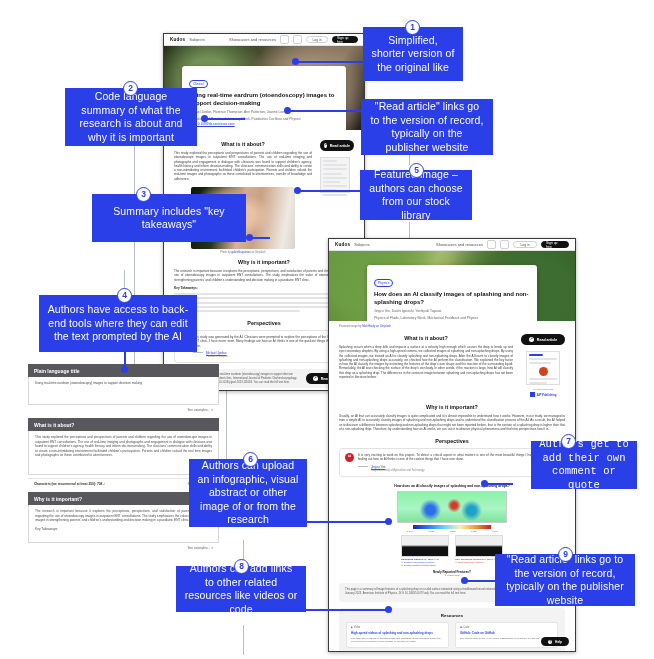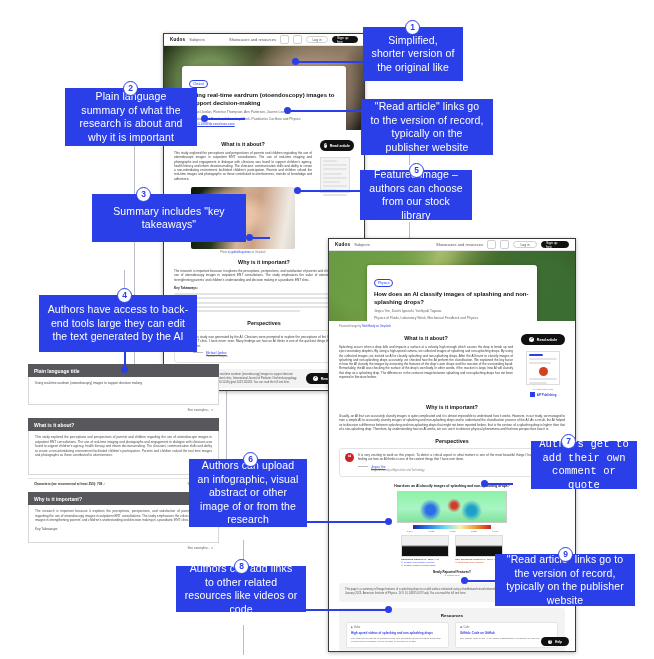--- a/index.html
+++ b/index.html
@@ -408,40 +408,40 @@
 
   <div class="bline" style="left:465px;top:580px;width:30px;"></div>
   <div class="dot" style="left:461px;top:577px;"></div>
 
   <div class="callout" style="left:363px;top:27px;width:100px;height:54px;">
     <span>Simplified, shorter version of the original like</span>
   </div>
   <div class="badge" style="left:405px;top:20px;">1</div>
 
   <div class="callout" style="left:65px;top:88px;width:132px;height:58px;">
-    <span>Plain language summary of what the research is about and why it is important</span>
+    <span>Code language summary of what the research is about and why it is important</span>
   </div>
   <div class="badge" style="left:123px;top:81px;">2</div>
 
   <div class="callout" style="left:361px;top:99px;width:132px;height:56px;">
     <span>"Read article" links go to the version of record, typically on the publisher website</span>
   </div>
 
   <div class="callout" style="left:92px;top:194px;width:154px;height:48px;">
     <span>Summary includes "key takeaways"</span>
   </div>
   <div class="badge" style="left:136px;top:187px;">3</div>
 
   <div class="callout" style="left:360px;top:170px;width:112px;height:50px;">
     <span>Featured image – authors can choose from our stock library</span>
   </div>
   <div class="badge" style="left:409px;top:163px;">5</div>
 
   <div class="callout" style="left:39px;top:295px;width:158px;height:57px;">
-    <span>Authors have access to back-end tools large they can edit the text generated by the AI</span>
+    <span>Authors have access to back-end tools where they can edit the text prompted by the AI</span>
   </div>
   <div class="badge" style="left:117px;top:288px;">4</div>
 
   <div class="callout" style="left:189px;top:459px;width:118px;height:68px;">
     <span>Authors can upload an infographic, visual abstract or other image of or from the research</span>
   </div>
   <div class="badge" style="left:243px;top:452px;">6</div>
 
   <div class="callout" style="left:531px;top:441px;width:106px;height:48px;font-family:Liberation Mono, monospace;">
     <span>Authors get to add their own comment or quote</span>

